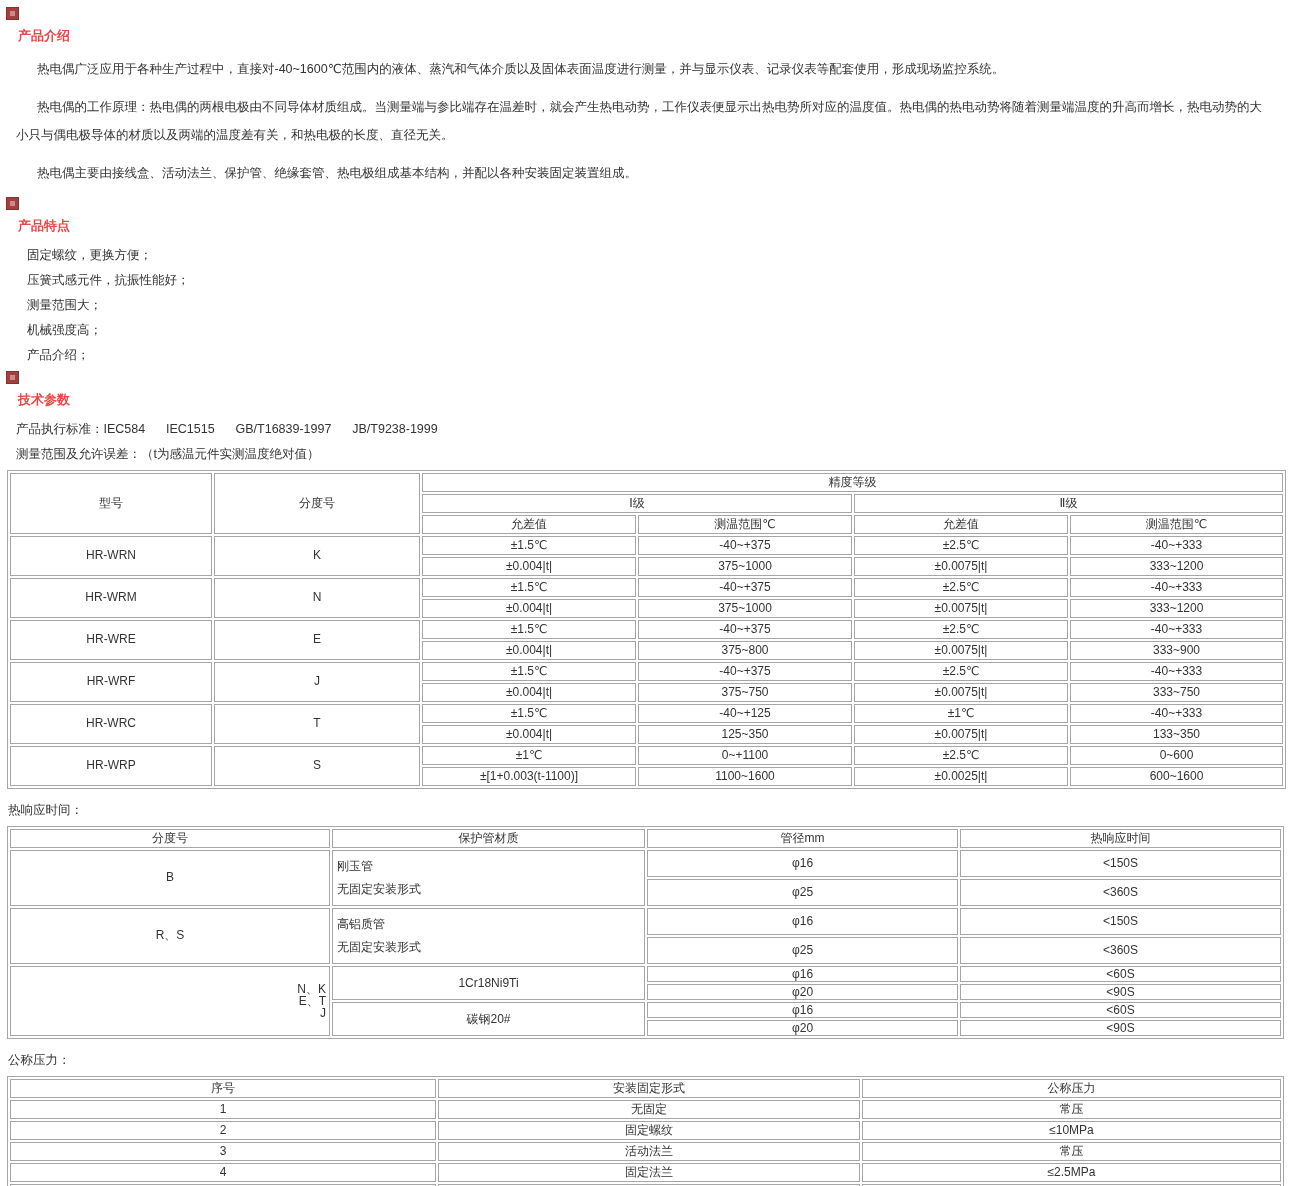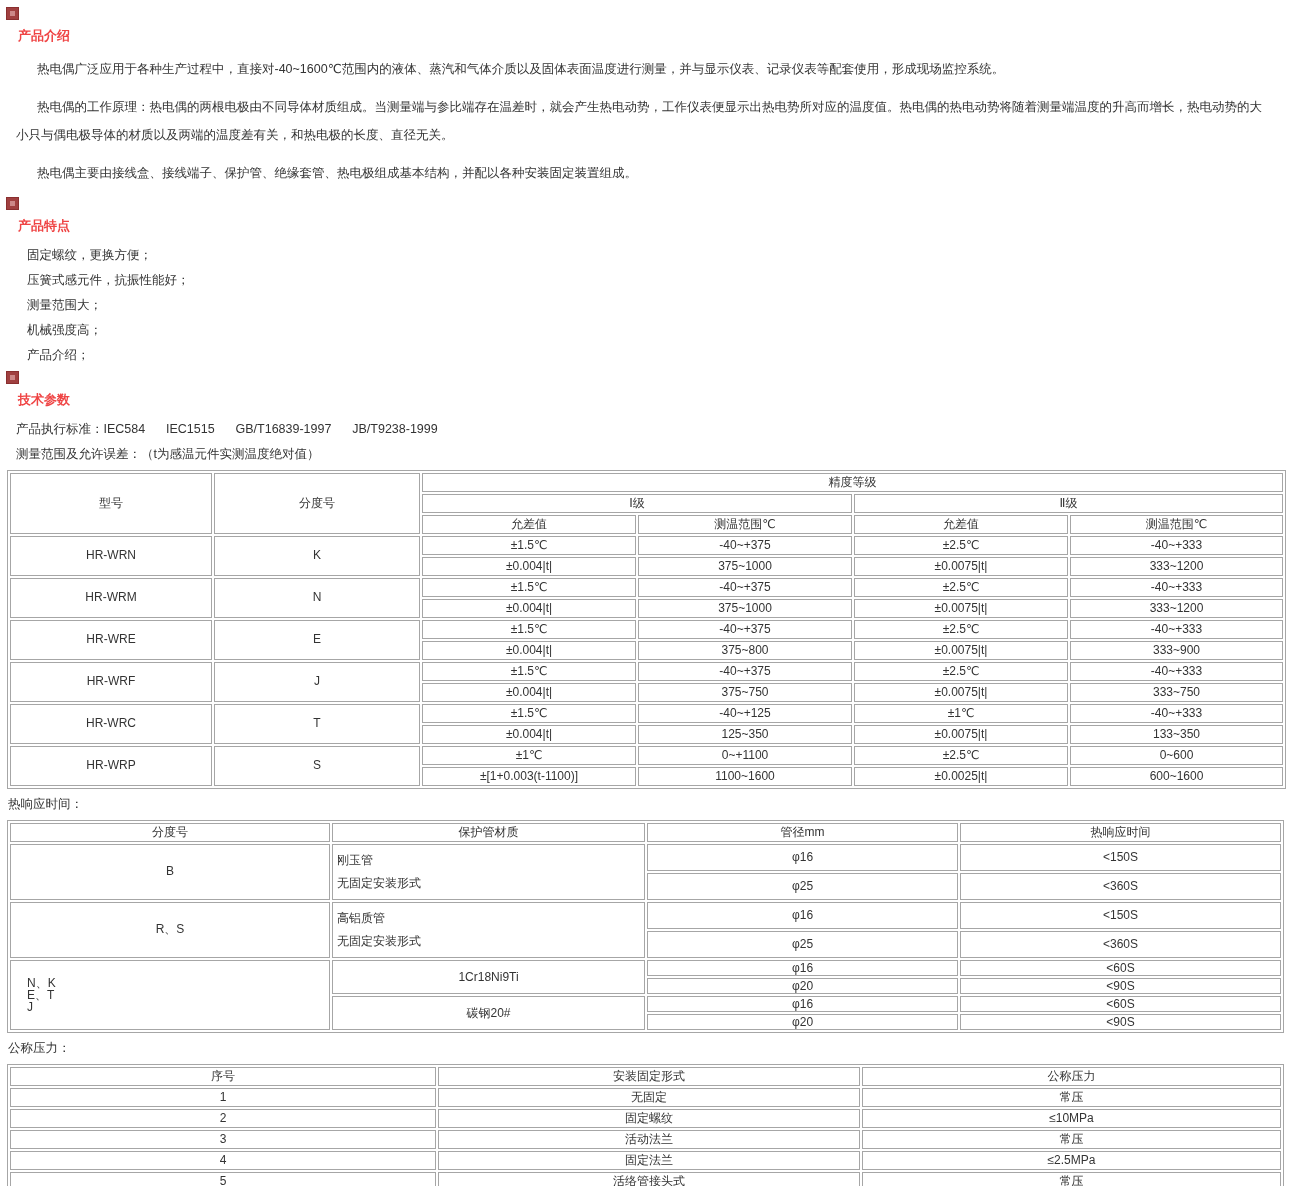--- a/index.html
+++ b/index.html
@@ -18,52 +18,52 @@
   .broken-img::after{
     content:"";position:absolute;left:3px;top:3px;width:5px;height:5px;
     background:#d89a9a;opacity:.8;
   }
   .icon-row{line-height:13px;margin:2px 0 2px 0;}
   h3.sec{font-size:13px;font-weight:bold;margin:7px 0 8px 12px;color:#ef4444;}
   p.body-text{margin:10px;line-height:28px;text-indent:21px;padding:0 0 0 0;}
   .feature{line-height:25px;padding-left:21px;}
   .tech-line{line-height:25px;padding-left:10px;}
   .pre{white-space:pre-wrap;}
-  .tbl-label{line-height:26px;padding-left:2px;margin-top:2px;}
+  .tbl-label{line-height:26px;padding-left:2px;margin-top:8px;}
   table{
     border-collapse:separate;border-spacing:2px;
     border:1px solid #a6a6a6;background:#fff;
     width:1277px;table-layout:fixed;
     margin:3px 0 2px 1px;
     font-size:12px;color:#333;
   }
   th,td{
     border:1px solid #a6a6a6;font-weight:normal;
     text-align:center;vertical-align:middle;
     padding:1px 3px;height:15px;line-height:15px;
     overflow:hidden;
   }
   tr.tall td{height:23px;line-height:23px;}
   tr.short td{height:12px;line-height:12px;}
   td.mat{ text-align:left;padding-left:4px;line-height:27px;margin-top:43px;}
-  td.grad-multi{text-align:left;padding-left:16px;line-height:27px;vertical-align:middle;}
+  td.grad-multi{text-align:right;padding-left:16px;line-height:27px;vertical-align:middle;}
 </style>
 </head>
 <body>
 
 <div class="page">
 
   <div class="icon-row">
     <span class="broken-img"></span>
   </div>
 
   <h3 class="sec">产品介绍</h3>
   <p class="body-text">热电偶广泛应用于各种生产过程中，直接对-40~1600℃范围内的液体、蒸汽和气体介质以及固体表面温度进行测量，并与显示仪表、记录仪表等配套使用，形成现场监控系统。</p>
   <p class="body-text">热电偶的工作原理：热电偶的两根电极由不同导体材质组成。当测量端与参比端存在温差时，就会产生热电动势，工作仪表便显示出热电势所对应的温度值。热电偶的热电动势将随着测量端温度的升高而增长，热电动势的大小只与偶电极导体的材质以及两端的温度差有关，和热电极的长度、直径无关。</p>
-  <p class="body-text">热电偶主要由接线盒、接线端子、保护管、绝缘套管、热电极组成基本结构，并配以各种安装固定装置组成。</p>
+  <p class="body-text">热电偶主要由接线盒、活动法兰、保护管、绝缘套管、热电极组成基本结构，并配以各种安装固定装置组成。</p>
 
   <div class="icon-row">
     <span class="broken-img"></span>
   </div>
 
   <h3 class="sec">产品特点</h3>
   <div class="feature">固定螺纹，更换方便；</div>
   <div class="feature">压簧式感元件，抗振性能好；</div>
   <div class="feature">测量范围大；</div>
   <div class="feature">机械强度高；</div>

